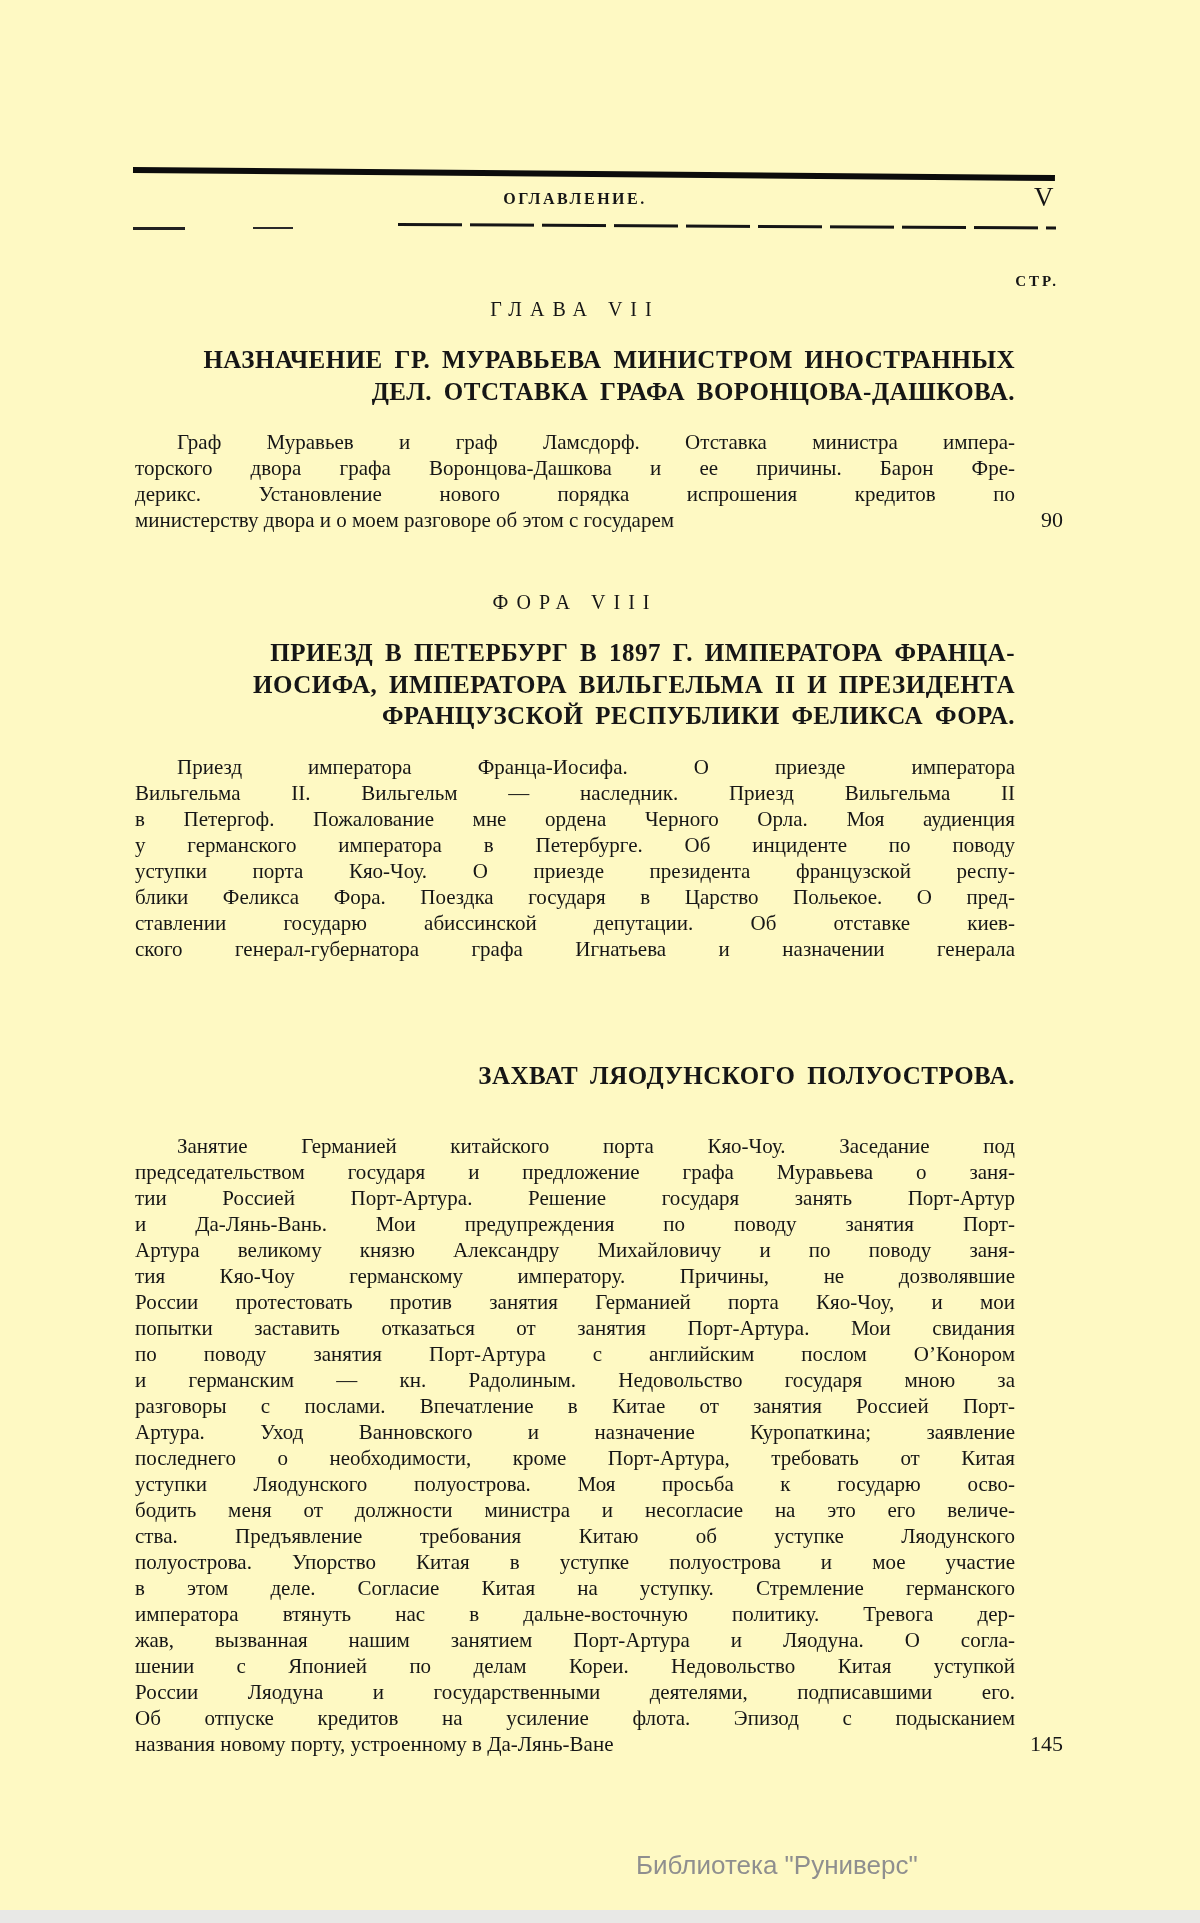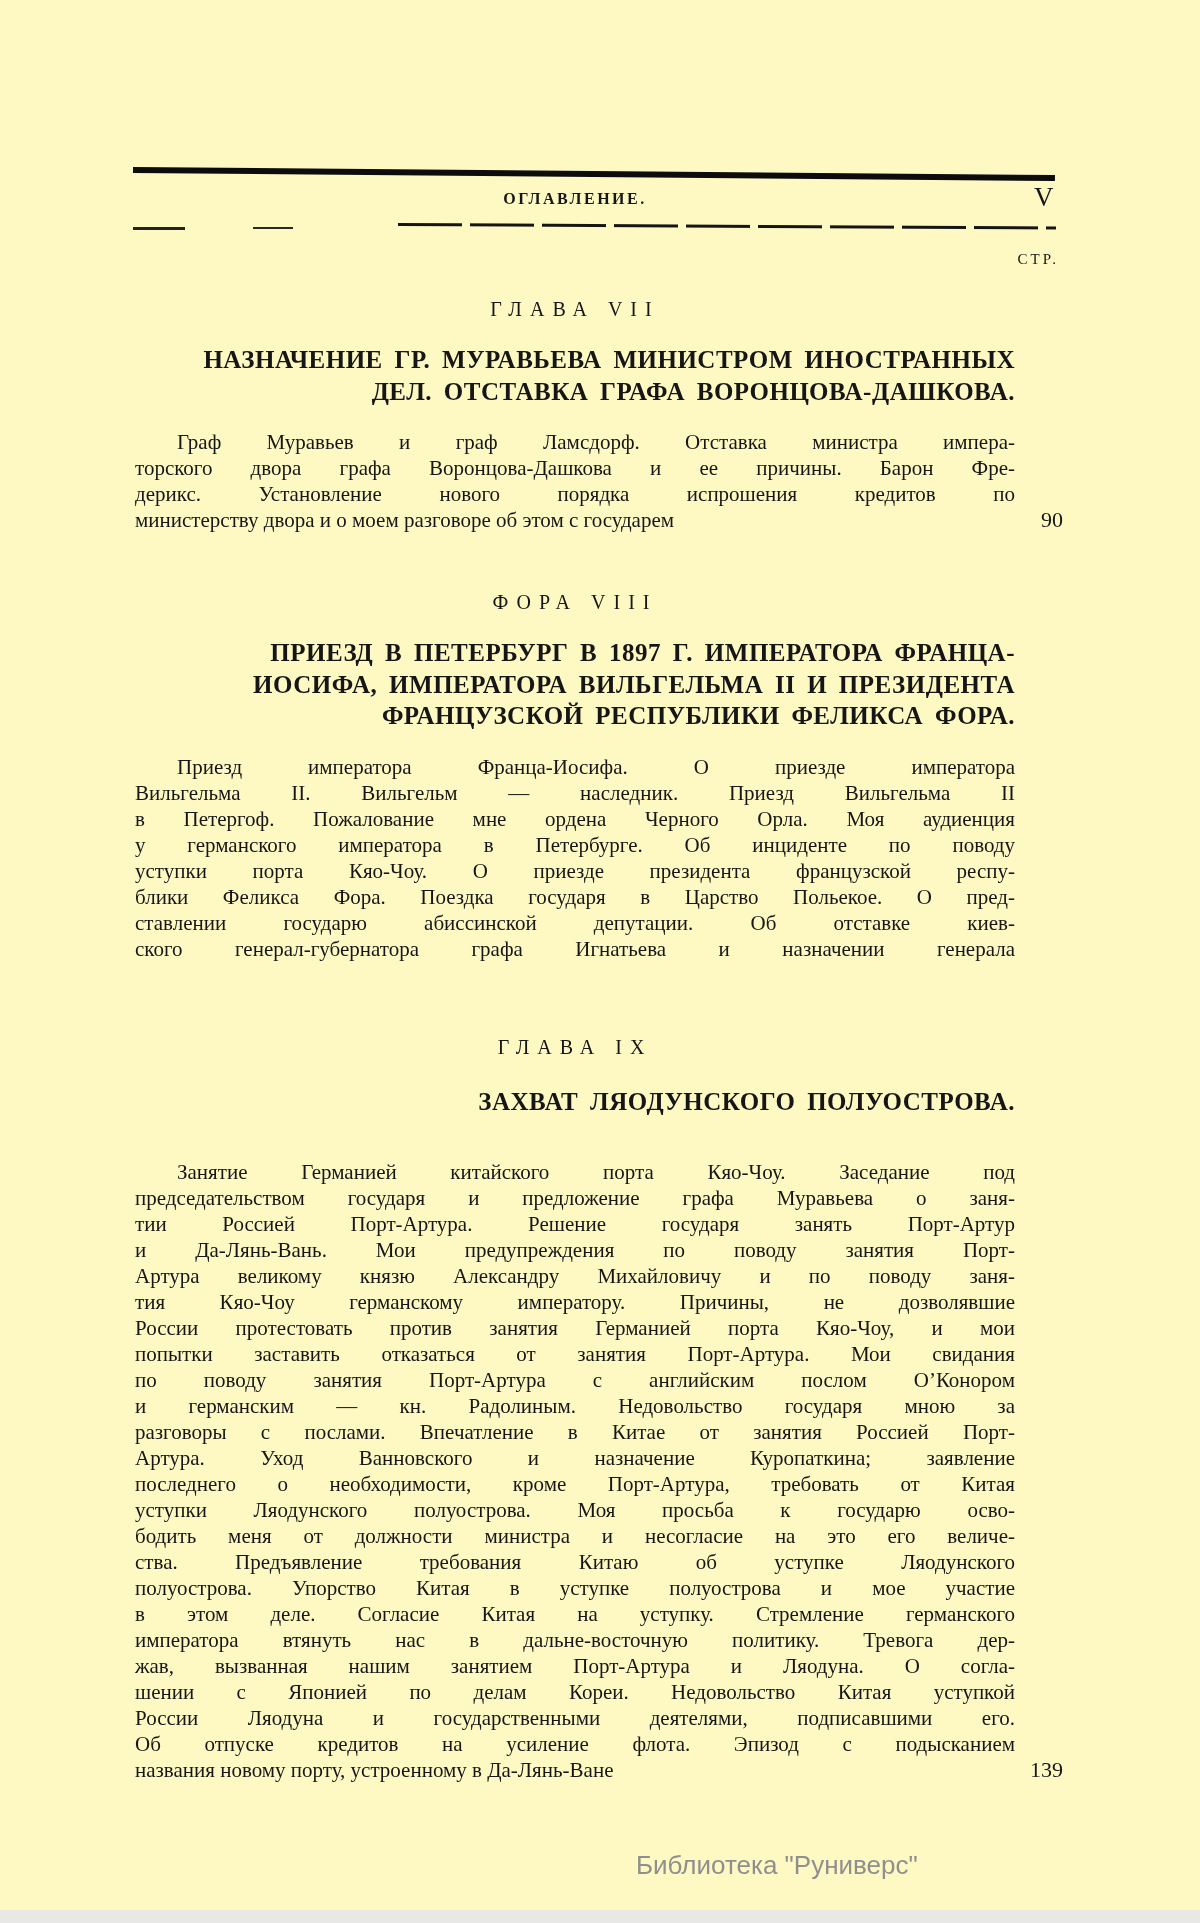--- a/index.html
+++ b/index.html
@@ -29,22 +29,22 @@
 
   .header-title {
     position:absolute; left:135px; top:190px; width:880px;
     text-align:center; font-size:16px; letter-spacing:2.5px; font-weight:bold;
   }
   .page-roman {
     position:absolute; left:1034px; top:182px;
     font-size:27px; line-height:30px;
   }
   .str-label {
-    position:absolute; right:141px; top:251px;
-    font-size:15px; letter-spacing:3px; font-weight:normal;
+    position:absolute; right:141px; top:273px;
+    font-size:15px; letter-spacing:3px; font-weight:bold;
   }
 
   
   .chapter { position:absolute; left:135px; width:880px; }
   .ch0 { top:296px; }
   .ch1 { top:589px; }
   .ch2 { top:1034px; }
 
   .glava {
     margin:0; text-align:center;
@@ -119,21 +119,20 @@
 в Петергоф. Пожалование мне ордена Черного Орла. Моя аудиенция
 у германского императора в Петербурге. Об инциденте по поводу
 уступки порта Кяо-Чоу. О приезде президента французской респу-
 блики Феликса Фора. Поездка государя в Царство Польекое. О пред-
 ставлении государю абиссинской депутации. Об отставке киев-
 ского генерал-губернатора графа Игнатьева и назначении генерала</div>
     </div>
   </section>
 
   <section class="chapter ch2">
-    <h3 class="glava">ГЛАВА IX</h3>
     <h2 class="ctitle">ЗАХВАТ ЛЯОДУНСКОГО ПОЛУОСТРОВА.</h2>
     <div class="summary">
       <div class="summary-body">Занятие Германией китайского порта Кяо-Чоу. Заседание под
 председательством государя и предложение графа Муравьева о заня-
 тии Россией Порт-Артура. Решение государя занять Порт-Артур
 и Да-Лянь-Вань. Мои предупреждения по поводу занятия Порт-
 Артура великому князю Александру Михайловичу и по поводу заня-
 тия Кяо-Чоу германскому императору. Причины, не дозволявшие
 России протестовать против занятия Германией порта Кяо-Чоу, и мои
 попытки заставить отказаться от занятия Порт-Артура. Мои свидания
@@ -147,20 +146,20 @@
 ства. Предъявление требования Китаю об уступке Ляодунского
 полуострова. Упорство Китая в уступке полуострова и мое участие
 в этом деле. Согласие Китая на уступку. Стремление германского
 императора втянуть нас в дальне-восточную политику. Тревога дер-
 жав, вызванная нашим занятием Порт-Артура и Ляодуна. О согла-
 шении с Японией по делам Кореи. Недовольство Китая уступкой
 России Ляодуна и государственными деятелями, подписавшими его.
 Об отпуске кредитов на усиление флота. Эпизод с подысканием</div>
       <div class="summary-lastline">
         <span>названия новому порту, устроенному в Да-Лянь-Ване</span>
-        <span class="pageno">139</span>
+        <span class="pageno">145</span>
       </div>
     </div>
   </section>
 
   <div class="watermark">Библиотека "Руниверс"</div>
 
 </div>
 
 </body></html>

